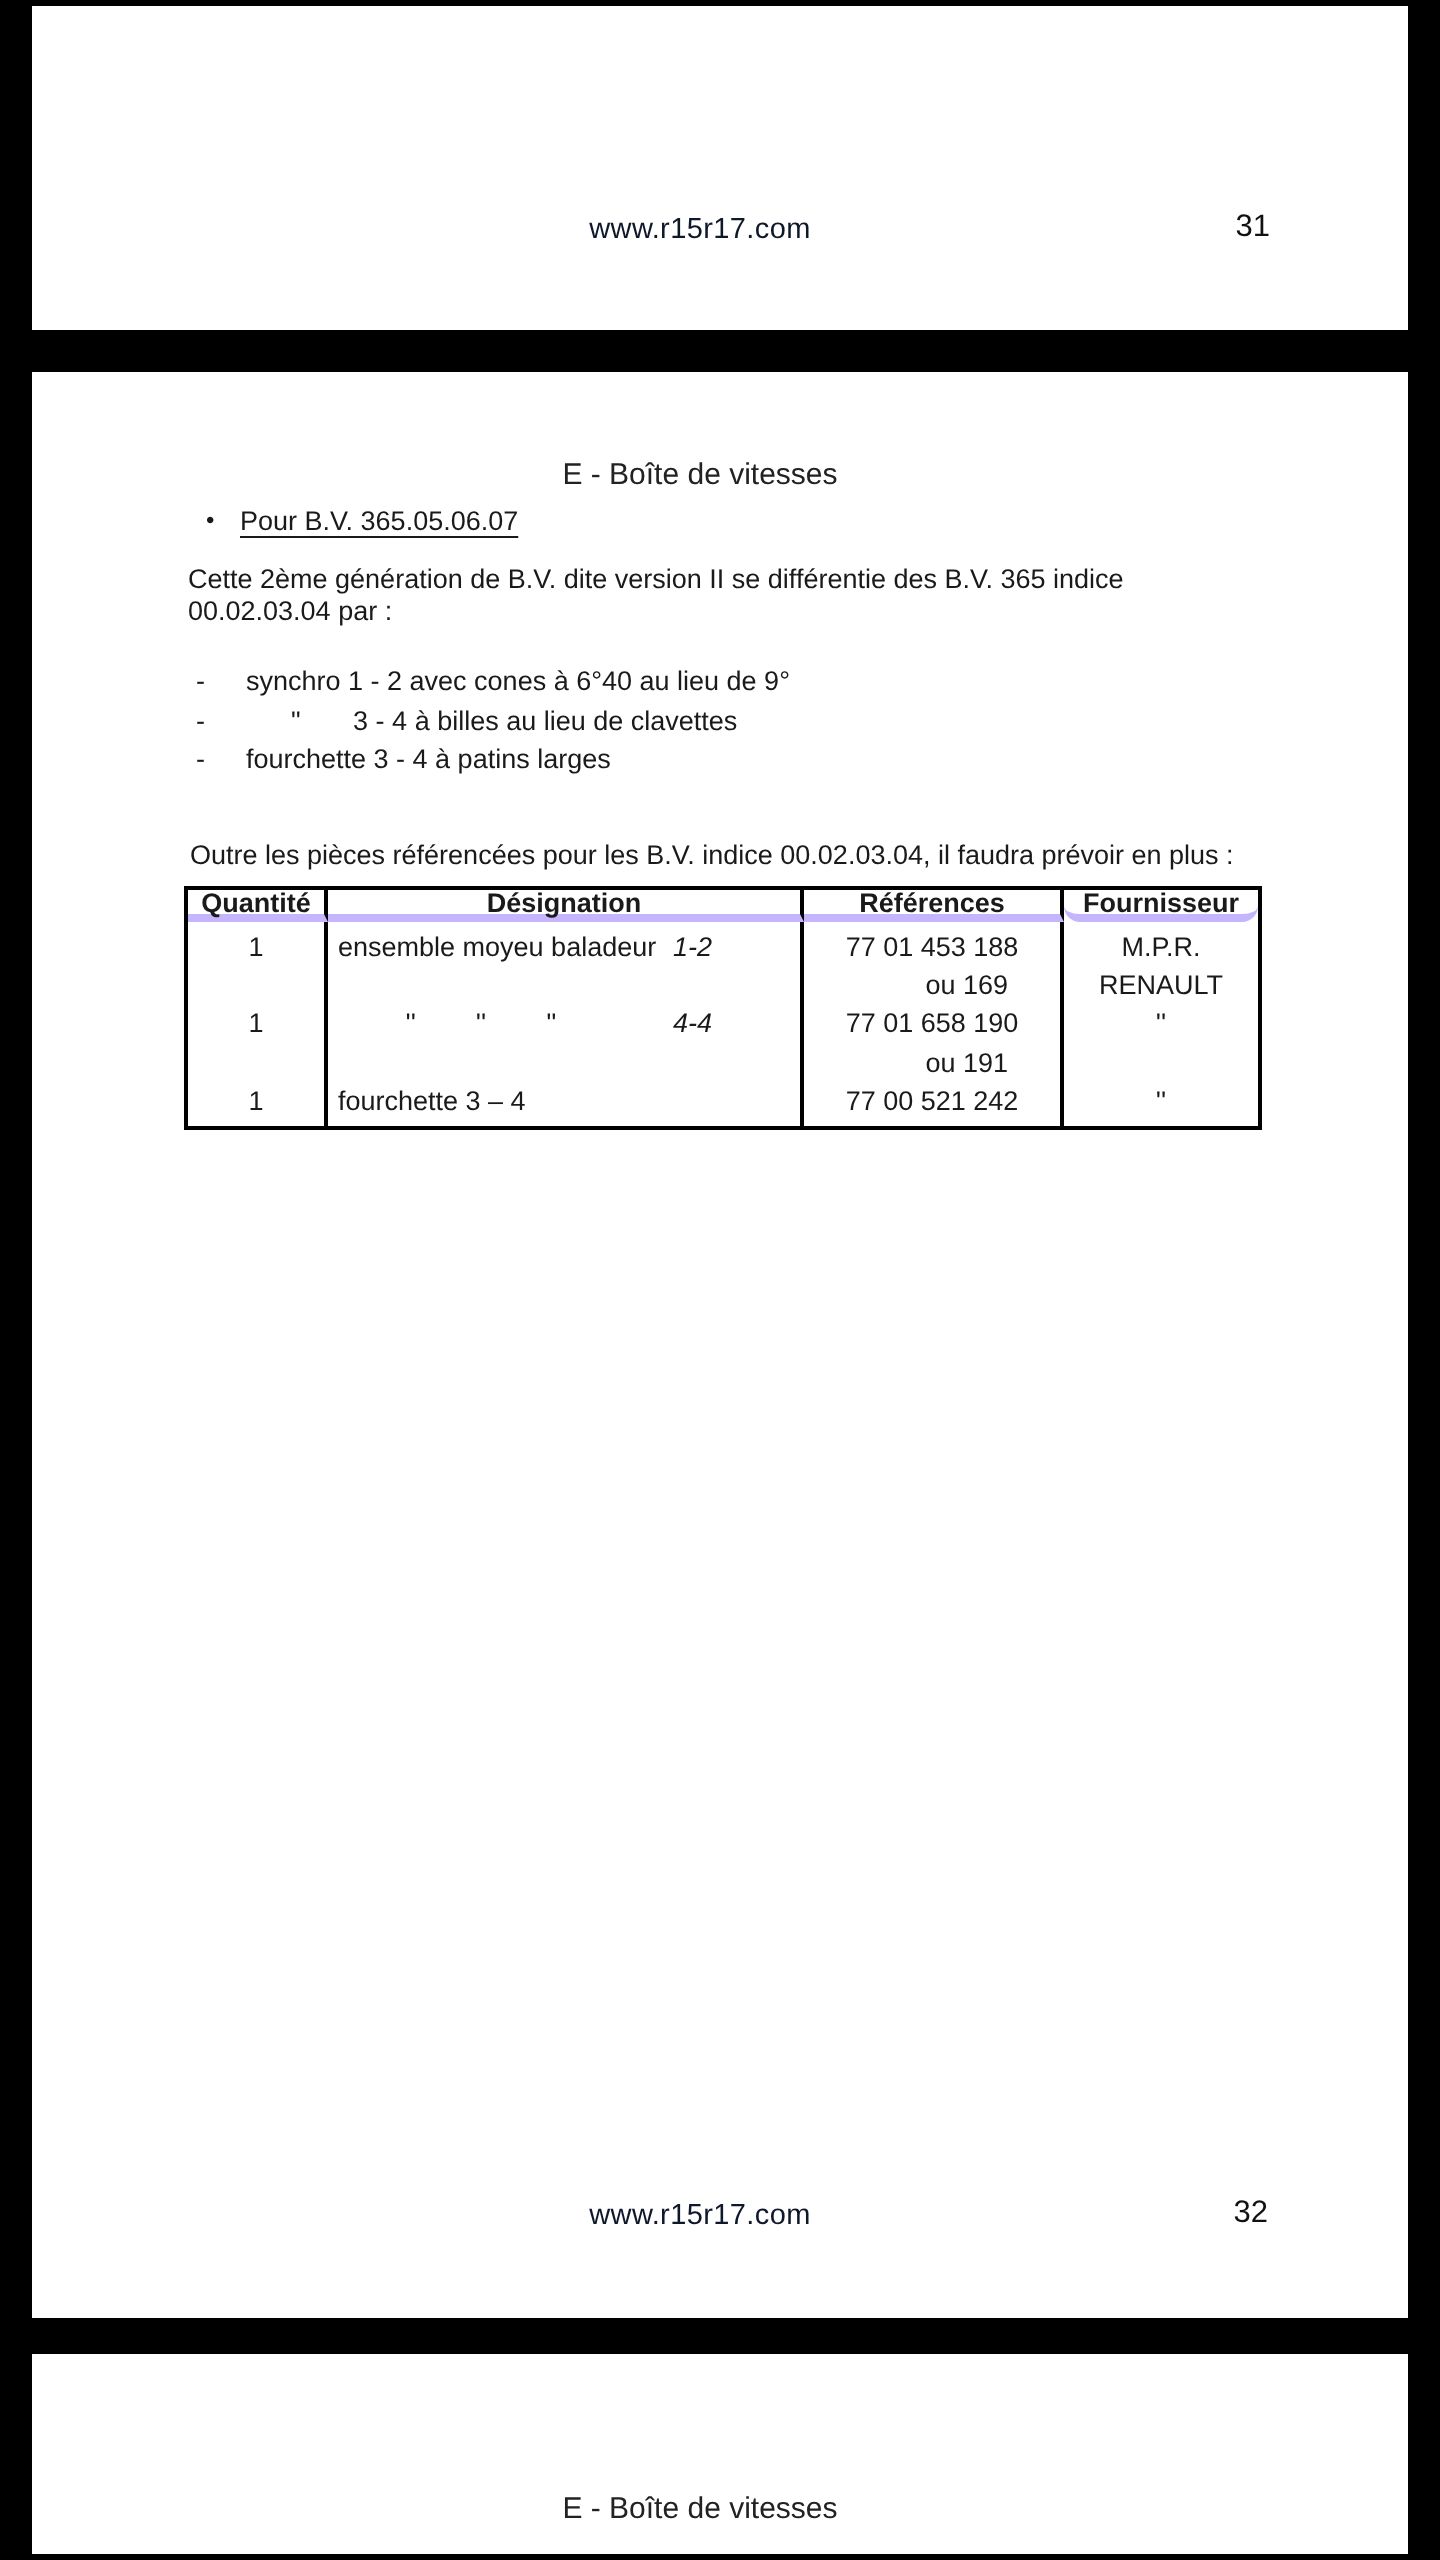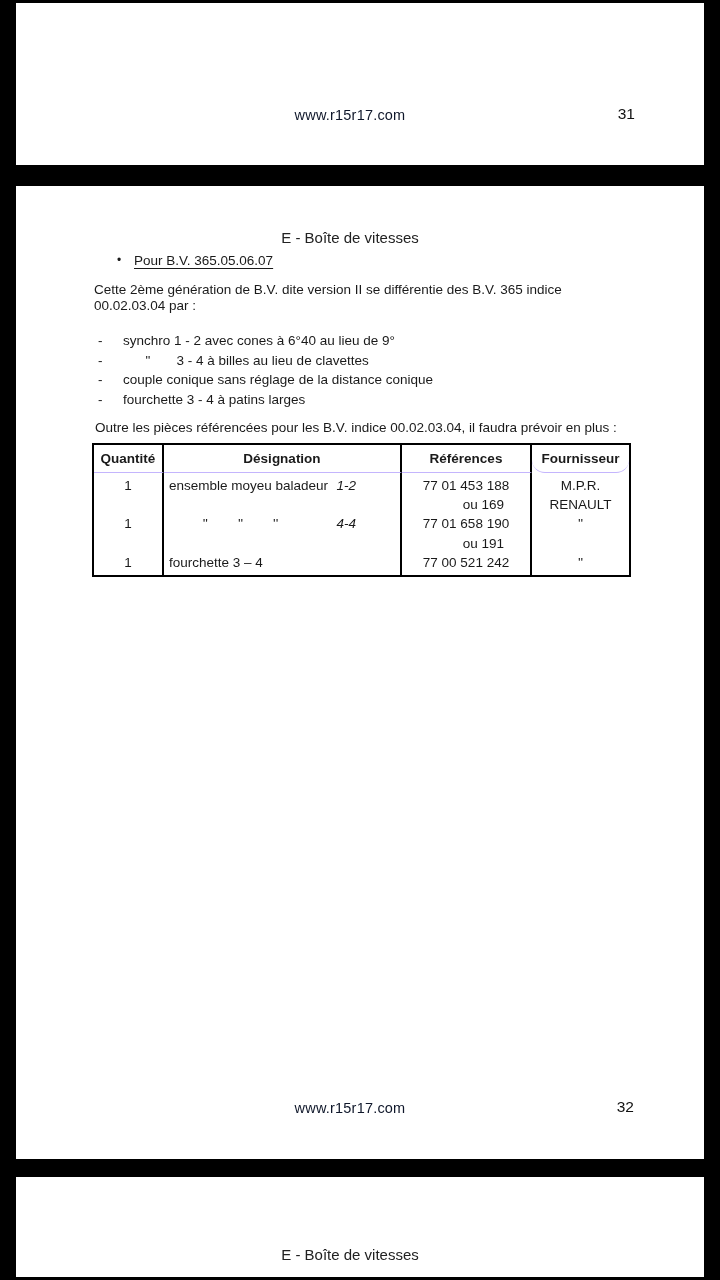--- a/index.html
+++ b/index.html
@@ -6,32 +6,32 @@
   .screen{
     position:relative;width:720px;height:1280px;background:#fff;overflow:hidden;
     font-family:"Liberation Sans","DejaVu Sans",sans-serif;color:#1a1a1a;
   }
   .black{position:absolute;background:#000;}
   .centered{position:absolute;left:0;right:20px;text-align:center;}
   .footer-url{font-size:14.5px;color:#0f172a;letter-spacing:0.2px;}
   .page-num{position:absolute;font-size:15.5px;color:#111;}
   .section-header{font-size:15px;color:#222;}
   .body-text{font-size:13.5px;line-height:15.5px;}
-  .bullet-row{position:absolute;left:117px;top:253px;font-size:13.5px;}
+  .bullet-row{position:absolute;left:103px;top:253px;font-size:13.5px;}
   .bullet-glyph{display:inline-block;width:17px;font-size:12px;vertical-align:1px;}
   .bullet-text{text-decoration:underline;text-underline-offset:3px;}
   .intro{position:absolute;left:94px;top:282px;width:520px;}
   .dash-list{position:absolute;left:98px;top:333px;font-size:13.5px;}
   .dash-item{height:19.6px;white-space:pre;}
   .dash-item .dash{display:inline-block;width:25px;}
   .outre{position:absolute;left:95px;top:420px;font-size:13.5px;}
   
   .tbl{position:absolute;left:92px;top:443px;width:539px;border:2px solid #000;box-sizing:border-box;background:#fff;}
   .tbl-row{display:flex;}
-  .tbl-head .cell{height:28px;border-bottom:1px solid #c4b5fd;display:flex;align-items:center;justify-content:center;
+  .tbl-head .cell{height:16px;border-bottom:4px solid #c4b5fd;display:flex;align-items:center;justify-content:center;
     font-weight:bold;font-size:13.5px;}
   .cell{box-sizing:border-box;}
   .c1{width:70px;border-right:2px solid #000;}
   .c2{width:238px;border-right:2px solid #000;}
   .c3{width:130px;border-right:2px solid #000;}
   .c4{width:97px;border-radius:13px;}
   .tbl-body .cell{padding-top:3px;padding-bottom:3px;}
   .bline{height:19.2px;font-size:13.5px;line-height:19.2px;white-space:pre;}
   .qty .bline{text-align:center;}
   .des .bline{padding-left:5px;position:relative;}
@@ -65,21 +65,20 @@
     </div>
 
     <div class="intro body-text">
       <div>Cette 2ème génération de B.V. dite version II se différentie des B.V. 365 indice</div>
       <div>00.02.03.04 par :</div>
     </div>
 
     <div class="dash-list">
       <div class="dash-item"><span class="dash">-</span><span>synchro 1 - 2 avec cones à 6°40 au lieu de 9°</span></div>
       <div class="dash-item"><span class="dash">-</span><span>      "       3 - 4 à billes au lieu de clavettes</span></div>
-      <div class="dash-item"><span class="dash">-</span><span>couple conique sans réglage de la distance conique</span></div>
       <div class="dash-item"><span class="dash">-</span><span>fourchette 3 - 4 à patins larges</span></div>
     </div>
 
     <div class="outre">Outre les pièces référencées pour les B.V. indice 00.02.03.04, il faudra prévoir en plus :</div>
 
     <div class="tbl">
       <div class="tbl-row tbl-head">
         <div class="cell c1">Quantité</div>
         <div class="cell c2">Désignation</div>
         <div class="cell c3">Références</div>

